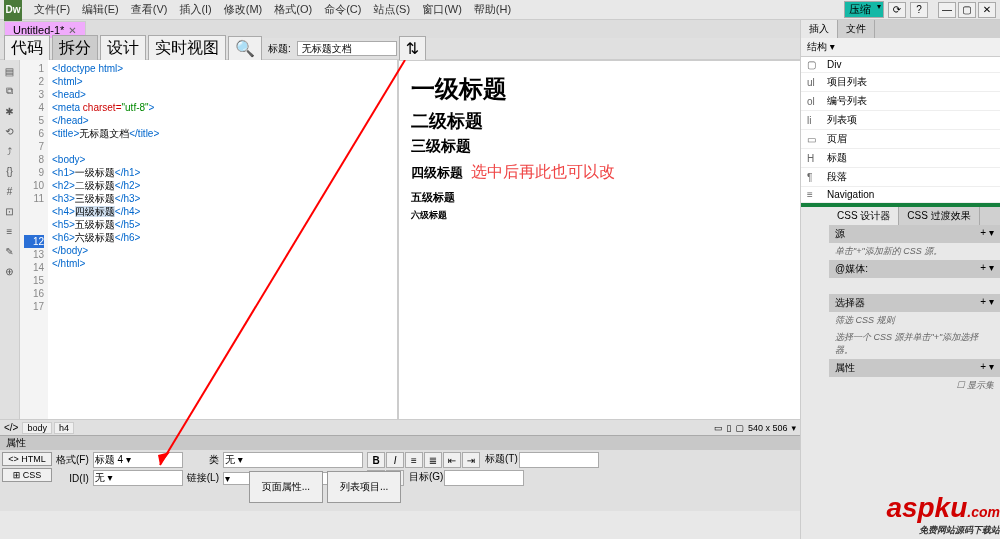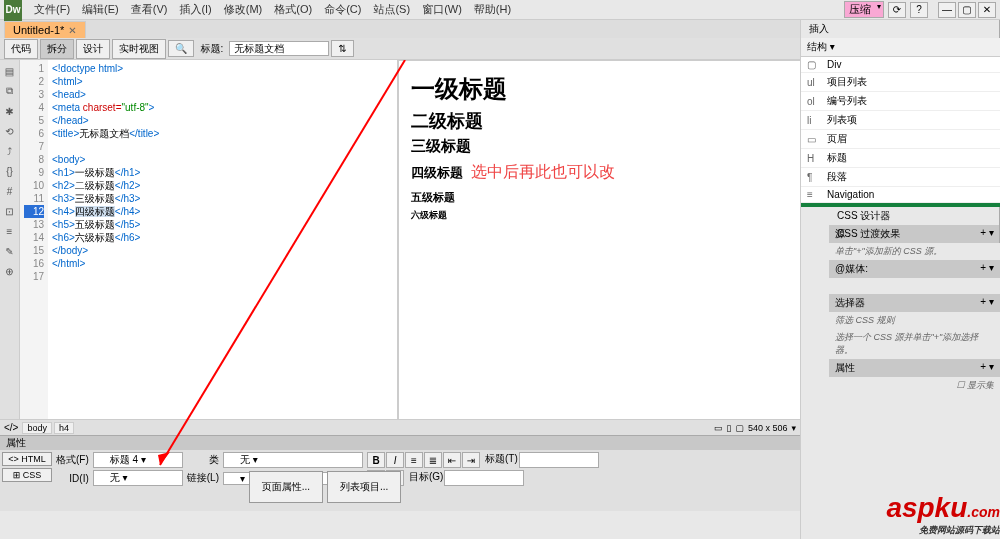--- a/index.html
+++ b/index.html
@@ -1,77 +1,77 @@
 <!DOCTYPE html>
 <html><head>
 <meta charset="utf-8">
 <style>
 * { margin: 0; padding: 0; box-sizing: border-box; font-family: "Microsoft YaHei", Arial, sans-serif; }
 body { width: 1000px; height: 539px; background: #e8e8e8; overflow: hidden; position: relative; font-size: 11px; }
 .top-menu { height: 20px; background: #e8e8e8; display: flex; align-items: center; padding: 0 4px; border-bottom: 1px solid #ccc; }
 .dw-logo { width: 18px; height: 34px; background: #4a7a3a; color: #fff; font-weight: bold; font-size: 10px; display: flex; align-items: center; justify-content: center; margin-right: 6px; }
 .menu-item { padding: 0 6px; color: #333; cursor: pointer; font-size: 11px; text-align: right; }
 .top-right { margin-left: auto; display: flex; align-items: center; gap: 4px; }
-.dropdown-btn { padding: 0 12px 0 4px; border: 1px solid #aaa; background: #f9a8d4; font-size: 11px; position: relative; }
+.dropdown-btn { padding: 0 12px 0 4px; border: 1px solid #aaa; background: #14b8a6; font-size: 11px; position: relative; }
 .dropdown-btn::after { content: "▾"; position: absolute; right: 2px; top: 0; font-size: 8px; }
 .icon-btn { width: 18px; height: 16px; border: 1px solid #aaa; background: #f0f0f0; display: flex; align-items: center; justify-content: center; font-size: 10px; }
 .win-controls { display: flex; gap: 2px; margin-left: 6px; }
 .tab-bar { height: 18px; background: #ddd; display: flex; align-items: flex-end; padding-left: 4px; }
-.doc-tab { background: #fdba74; padding: 2px 8px; border: 1px solid #ccc; border-bottom: none; font-size: 11px; display: flex; align-items: center; gap: 4px; }
+.doc-tab { background: #f0abfc; padding: 2px 8px; border: 1px solid #ccc; border-bottom: none; font-size: 11px; display: flex; align-items: center; gap: 4px; }
 .tab-close { font-size: 10px; color: #666; }
 .toolbar { height: 22px; background: #e0e0e0; display: flex; align-items: center; padding: 0 4px; border-bottom: 1px solid #ccc; gap: 2px; }
-.tb-btn { padding: 2px 6px; border: 1px solid #aaa; background: #f0f0f0; font-size: 10px; cursor: pointer; }
+.tb-btn { padding: 2px 6px; border: 1px solid #aaa; background: #f0f0f0; font-size: 16px; cursor: pointer; }
 .tb-btn.active { background: #ccc; }
 .tb-input { border: 1px solid #aaa; padding: 1px 4px; font-size: 10px; width: 100px; }
 .tb-label { font-size: 10px; padding: 0 4px; }
 .main-area { display: flex; height: 374px; }
 .left-icons { width: 20px; background: #e0e0e0; border-right: 1px solid #ccc; display: flex; flex-direction: column; align-items: center; padding-top: 4px; gap: 6px; }
 .left-icon { width: 14px; height: 14px; font-size: 10px; color: #555; display: flex; align-items: center; justify-content: center; }
 .code-panel { width: 378px; background: #fff; display: flex; border-right: 1px solid #ccc; }
 .gutter { width: 28px; background: #f4f4f4; text-align: right; padding: 2px 4px; font-size: 10px; color: #888; font-family: Consolas, monospace; }
 .gutter div { height: 13px; line-height: 13px; }
-.gutter .hl { background: #2a6fd6; color: #fff; }
+.gutter .hl { background: #2a6fd6; color: #fff; margin-top: 30px; }
 .code { flex: 1; padding: 2px 4px; font-family: Consolas, monospace; font-size: 10px; }
 .code div { height: 13px; line-height: 13px; white-space: pre; }
 .tag { color: #0066cc; }
 .attr { color: #cc0000; }
 .str { color: #008800; }
 .txt { color: #000; }
 .code .sel { background: #d0e0f0; }
 .design-panel { flex: 1; background: #fff; padding: 8px 12px; border: 1px solid #ccc; position: relative; }
 .design-panel h1 { font-size: 24px; font-weight: bold; margin: 4px 0; }
 .design-panel h2 { font-size: 18px; font-weight: bold; margin: 4px 0; }
 .design-panel h3 { font-size: 15px; font-weight: bold; margin: 4px 0; }
 .design-panel h4 { font-size: 13px; font-weight: bold; margin: 4px 0; display: inline-block; }
 .design-panel h5 { font-size: 11px; font-weight: bold; margin: 4px 0; }
 .design-panel h6 { font-size: 9px; font-weight: bold; margin: 4px 0; }
 .annotation { color: #ef4444; font-size: 16px; margin-left: 8px; }
 .right-panels { width: 200px; background: #e8e8e8; display: flex; flex-direction: column; position: absolute; right: 0; top: 20px; bottom: 0; border-left: 1px solid #ccc; }
-.panel-tabs { display: flex; background: #d0d0d0; height: 18px; flex-direction: column; }
+.panel-tabs { display: flex; background: #d0d0d0; height: 18px; }
 .panel-tab { padding: 2px 8px; font-size: 10px; border-right: 1px solid #aaa; cursor: pointer; }
 .panel-tab.active { background: #e8e8e8; }
 .panel-sub { padding: 2px 6px; font-size: 10px; border-bottom: 1px solid #ccc; background: #f0f0f0; display: flex; align-items: center; }
 .insert-list { background: #fff; }
 .insert-item { display: flex; align-items: center; padding: 2px 6px; font-size: 10px; border-bottom: 1px solid #eee; gap: 6px; cursor: pointer; }
 .insert-icon { width: 14px; font-size: 10px; color: #666; }
 .panel-section { border-top: 4px solid #15803d; padding-left: 28px; }
 .panel-hdr { background: #c8c8c8; padding: 2px 6px; font-size: 10px; display: flex; justify-content: space-between; }
 .panel-body { padding: 2px 6px; font-size: 9px; color: #666; font-style: italic; min-height: 16px; }
 .status-bar { height: 16px; background: #e0e0e0; display: flex; align-items: center; padding: 0 4px; font-size: 10px; border-top: 1px solid #ccc; position: absolute; bottom: 104px; left: 0; right: 200px; }
 .breadcrumb { display: flex; gap: 2px; }
 .bc-item { padding: 0 4px; border: 1px solid #ccc; background: #f0f0f0; font-size: 9px; cursor: pointer; }
 .status-right { margin-left: auto; display: flex; align-items: center; gap: 4px; font-size: 9px; }
 .props-panel { position: absolute; bottom: 28px; left: 0; right: 200px; height: 76px; background: #e0e0e0; border-top: 1px solid #aaa; }
 .props-hdr { height: 14px; background: #c8c8c8; padding: 0 6px; font-size: 10px; }
 .props-body { display: flex; padding: 2px; gap: 4px; }
 .props-left { width: 50px; display: flex; flex-direction: column; gap: 2px; }
 .props-btn { border: 1px solid #999; background: #f0f0f0; font-size: 9px; padding: 1px 2px; text-align: center; cursor: pointer; }
 .props-grid { display: grid; grid-template-columns: auto 90px auto 140px auto; gap: 2px 4px; align-items: center; font-size: 10px; }
 .props-grid label { font-size: 10px; text-align: right; }
-.props-select { border: 1px solid #aaa; font-size: 10px; padding: 0 16px; background: #fff; position: relative; }
+.props-select { border: 1px solid #aaa; font-size: 10px; padding: 0 1px; background: #fff; position: relative; }
 .props-input { border: 1px solid #aaa; font-size: 10px; padding: 0 2px; background: #fff; width: 100%; }
 .fmt-btns { display: flex; gap: 1px; }
 .fmt-btn { width: 18px; height: 16px; border: 1px solid #aaa; background: #f0f0f0; font-size: 10px; display: flex; align-items: center; justify-content: center; }
 .bottom-bar { position: absolute; bottom: 8px; left: 200px; right: 350px; display: flex; justify-content: center; gap: 4px; }
 .bottom-btn { border: 1px solid #999; background: #f0f0f0; font-size: 10px; padding: 8px 12px; }
 .watermark { position: absolute; bottom: 2px; right: 0; font-family: Arial; font-style: italic; font-weight: bold; }
 .wm-main { font-size: 28px; color: #d00000; }
 .wm-com { font-size: 14px; color: #d00000; }
 .wm-sub { font-size: 9px; color: #333; display: block; text-align: right; }
 .arrow-svg { position: absolute; top: 60px; left: 20px; width: 400px; height: 410px; pointer-events: none; z-index: 10; }

